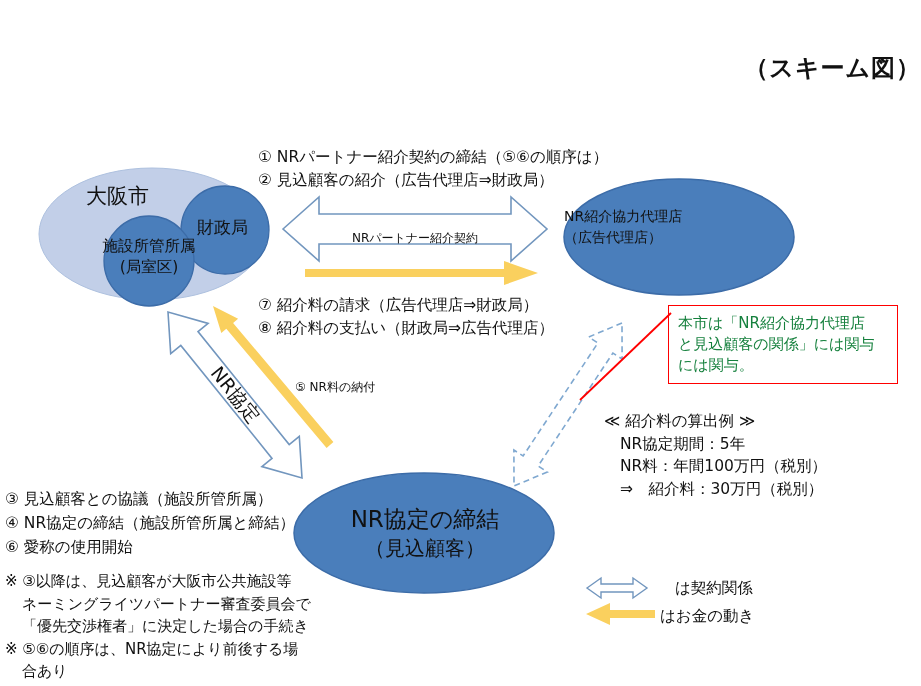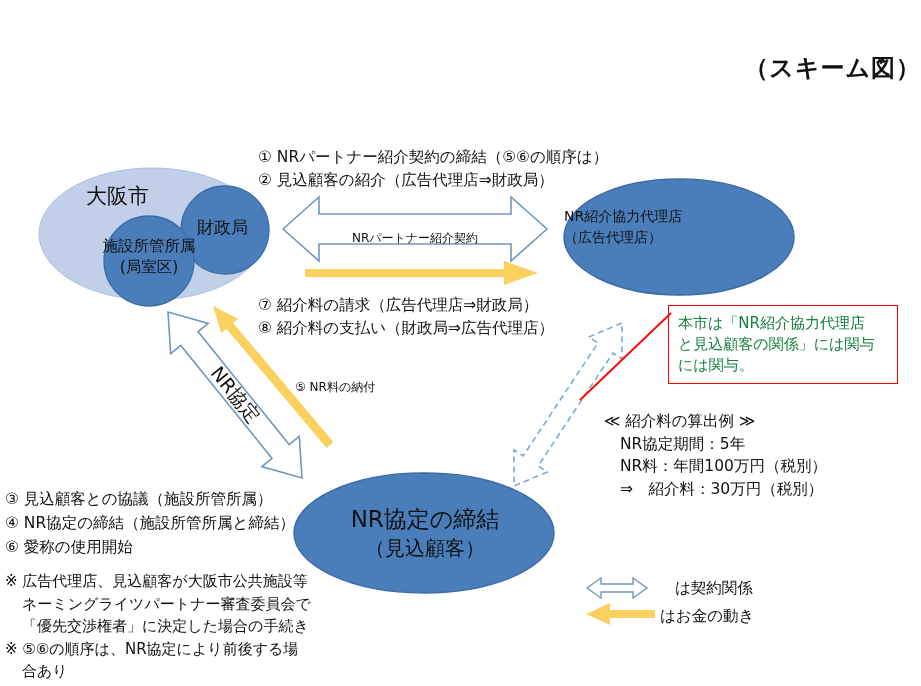--- a/index.html
+++ b/index.html
@@ -97,21 +97,21 @@
     <div>⑧ 紹介料の支払い（財政局⇒広告代理店）</div>
   </div>
   <div id="payment-label" class="abs txt">⑤ NR料の納付</div>
   <div id="steps-left" class="abs txt steps">
     <div>③ 見込顧客との協議（施設所管所属）</div>
     <div>④ NR協定の締結（施設所管所属と締結）</div>
     <div>⑥ 愛称の使用開始</div>
   </div>
 
   <div id="notes" class="abs txt">
-    <div>※ 広告代理店、見込顧客が大阪市公共施設等</div>
+    <div>※ ③以降は、見込顧客が大阪市公共施設等</div>
     <div class="indent">ネーミングライツパートナー審査委員会で</div>
     <div class="indent">「優先交渉権者」に決定した場合の手続き</div>
     <div>※ ⑤⑥の順序は、NR協定により前後する場</div>
     <div class="indent">合あり</div>
   </div>
 
   <div id="warning-box" class="abs">
     <div>本市は「NR紹介協力代理店</div>
     <div>と見込顧客の関係」には関与</div>
     <div>には関与。</div>

